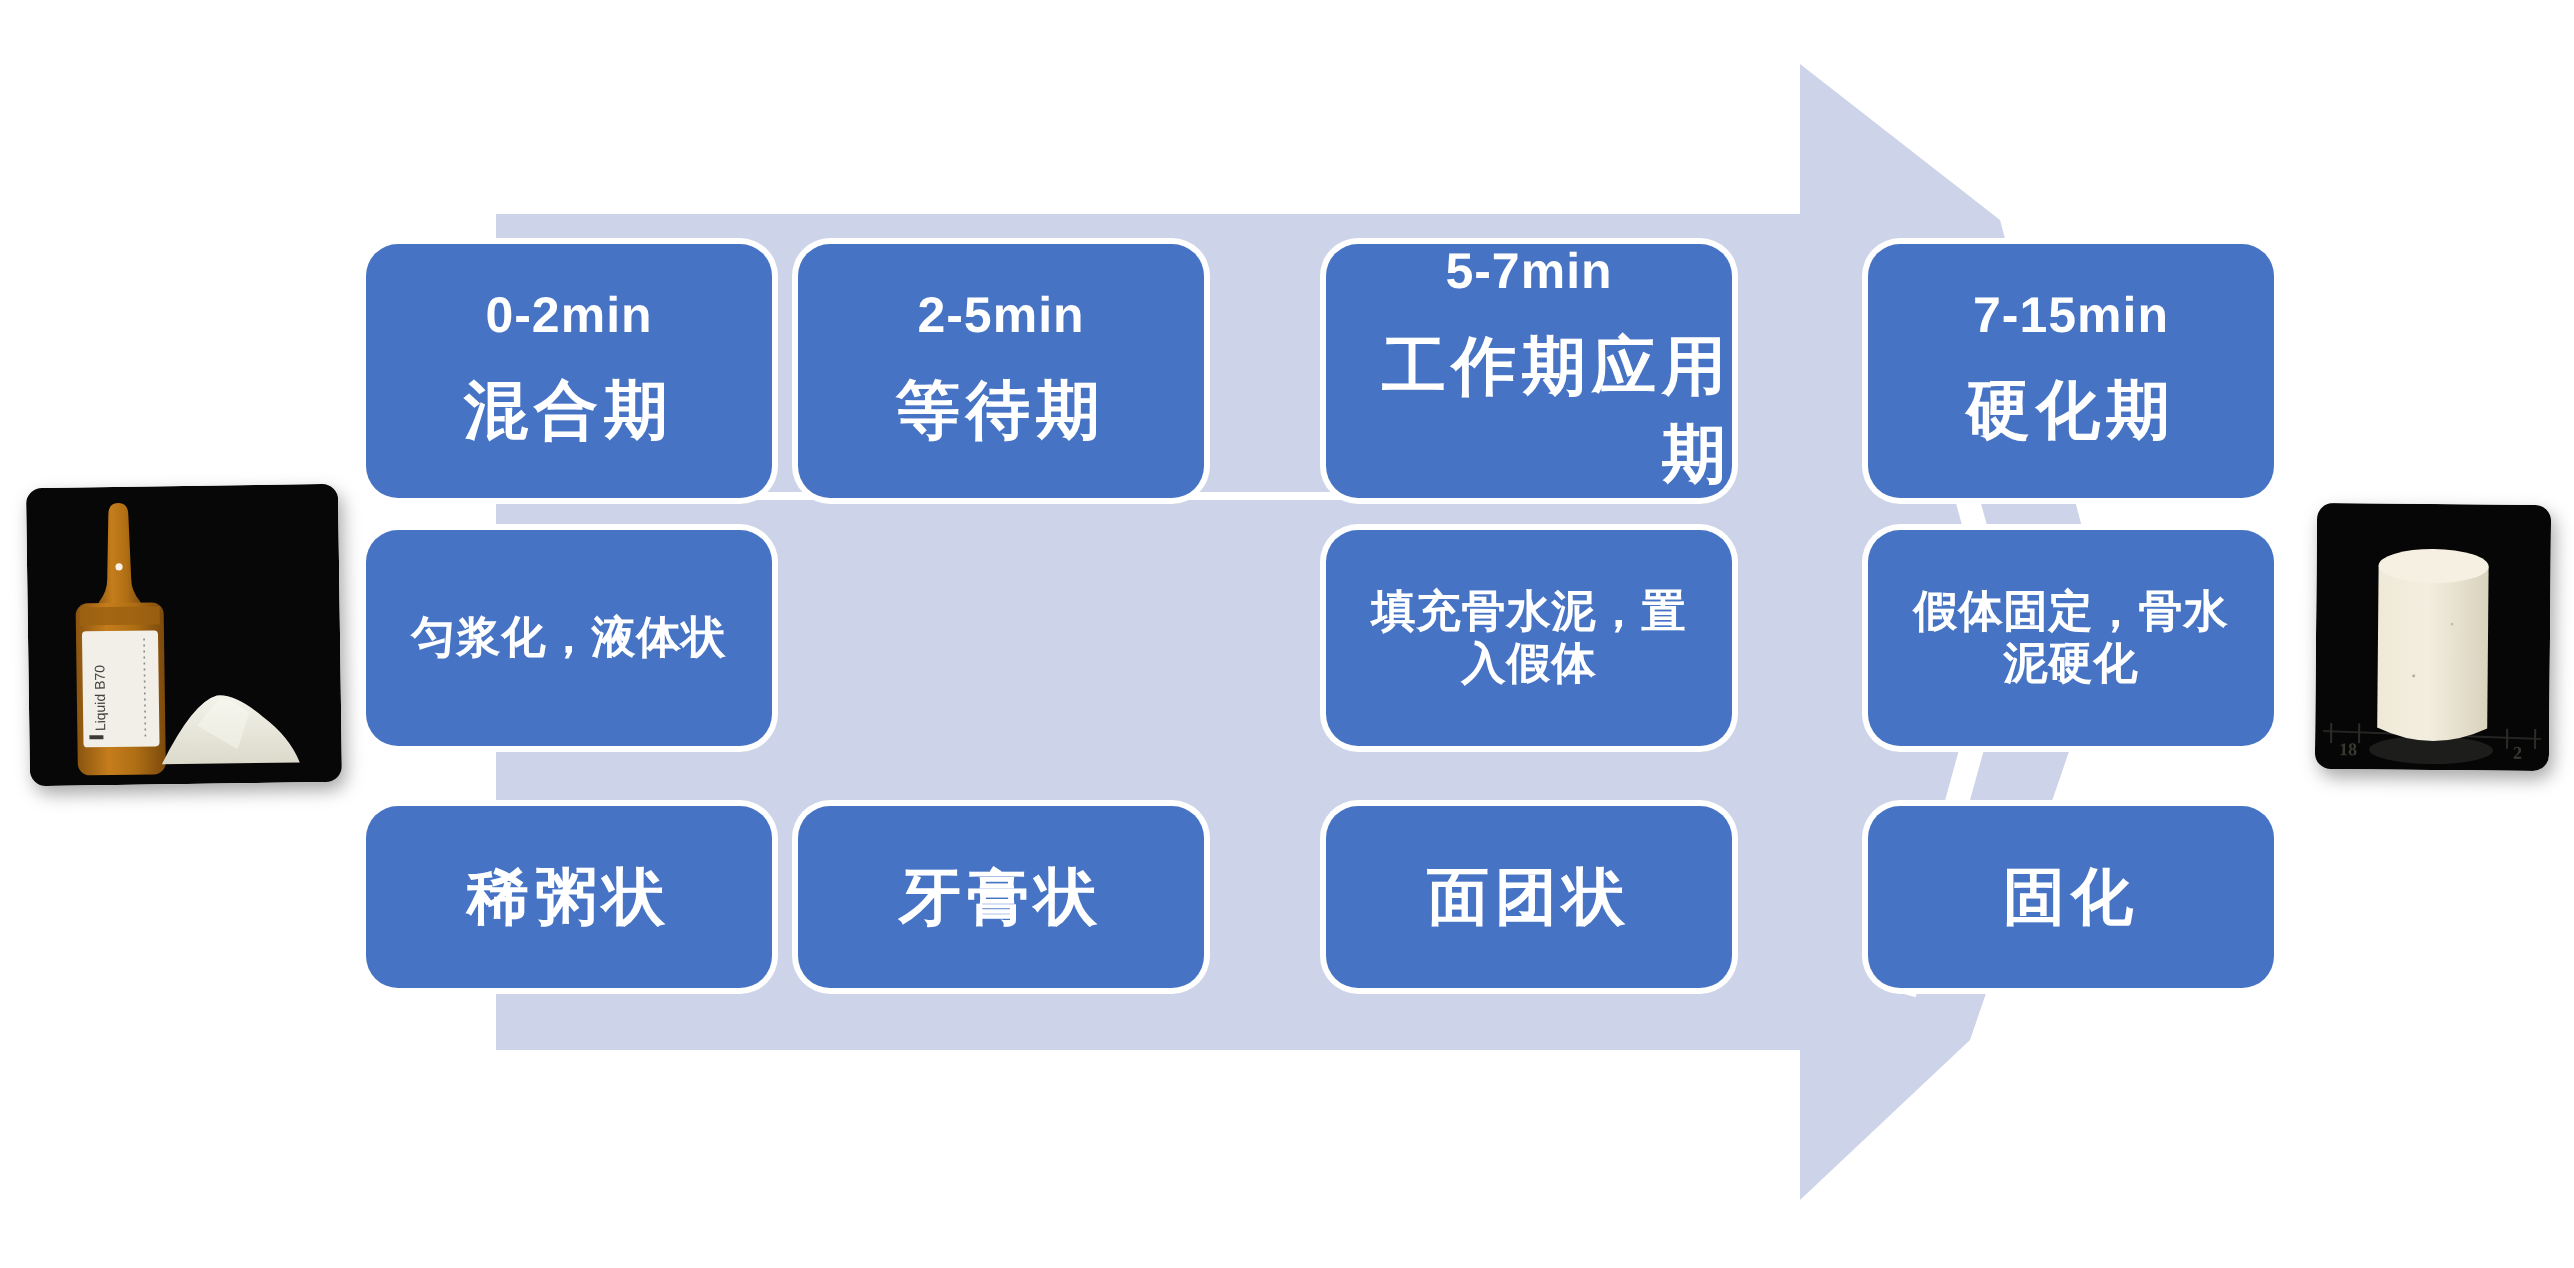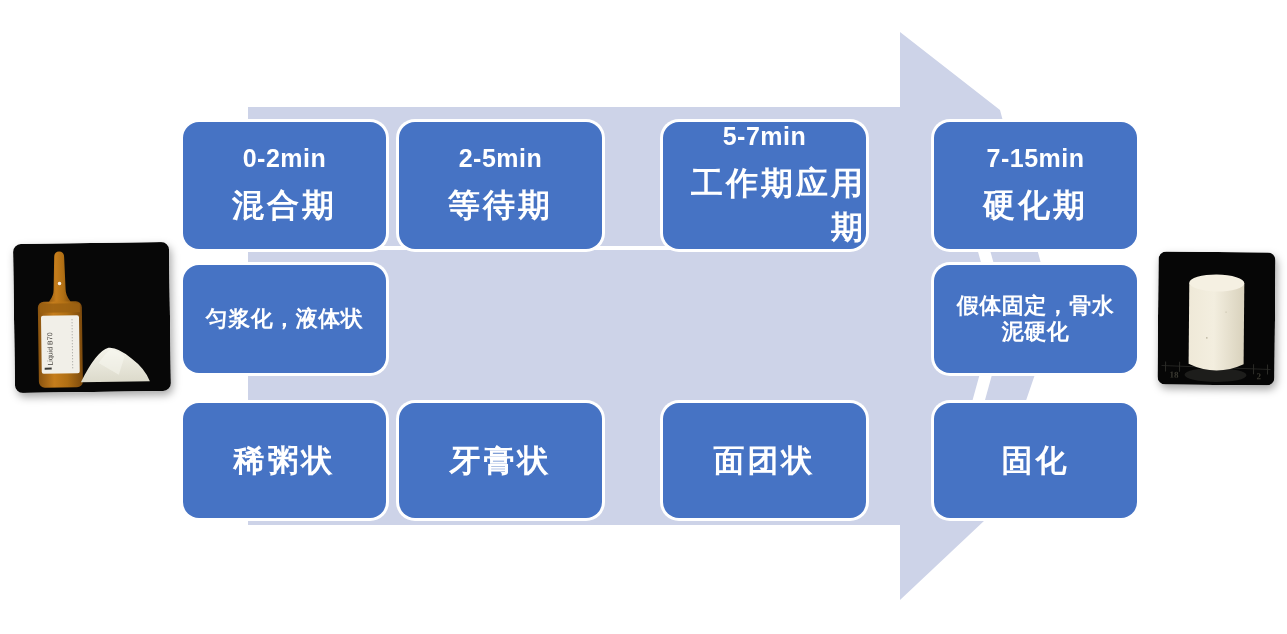--- a/index.html
+++ b/index.html
@@ -10,21 +10,21 @@
   #arrow-layer{position:absolute;left:0;top:0;width:1287px;height:634px;}
   .box{
     position:absolute;width:203px;background:#4673c4;border-radius:16px;
     box-shadow:0 0 0 3px #ffffff;color:#fff;font-weight:bold;
     display:flex;flex-direction:column;align-items:center;justify-content:center;
     text-align:center;box-sizing:border-box;
   }
   .col0{left:183px}.col1{left:399px}.col2{left:663px}.col3{left:934px}
   .row1{top:122px;height:127px;row-gap:11px;text-align:right;}
   .row2{top:265px;height:108px;padding:0 13px;}
-  .row3{top:403px;height:115px;}
+  .row3{top:403px;height:91px;}
   .time-label{font-size:25px;letter-spacing:.5px;}
   .name-label{font-size:32px;letter-spacing:3px;}
   .desc-label{font-size:22px;line-height:1.2;letter-spacing:.5px;}
   .state-label{font-size:31px;letter-spacing:3px;}
   .photo{position:absolute;border-radius:8px;box-shadow:2px 4px 9px rgba(0,0,0,.35);}
   #left-photo{left:14px;top:243px;width:156px;height:149px;transform:rotate(-.8deg);}
   #right-photo{left:1158px;top:252px;width:117px;height:133px;transform:rotate(.5deg);}
   .photo svg{display:block;}
 </style>
 </head>
@@ -112,20 +112,23 @@
     <span class="name-label">工作期应用期</span>
   </div>
   <div class="box row1 col3">
     <span class="time-label">7-15min</span>
     <span class="name-label">硬化期</span>
   </div>
 
   <div class="box row2 col0">
     <span class="desc-label">匀浆化，液体状</span>
   </div>
+  <div class="box row2 col2">
+    <span class="desc-label">填充骨水泥，置入假体</span>
+  </div>
   <div class="box row2 col3">
     <span class="desc-label">假体固定，骨水泥硬化</span>
   </div>
 
   <div class="box row3 col0">
     <span class="state-label">稀粥状</span>
   </div>
   <div class="box row3 col2">
     <span class="state-label">面团状</span>
   </div>

